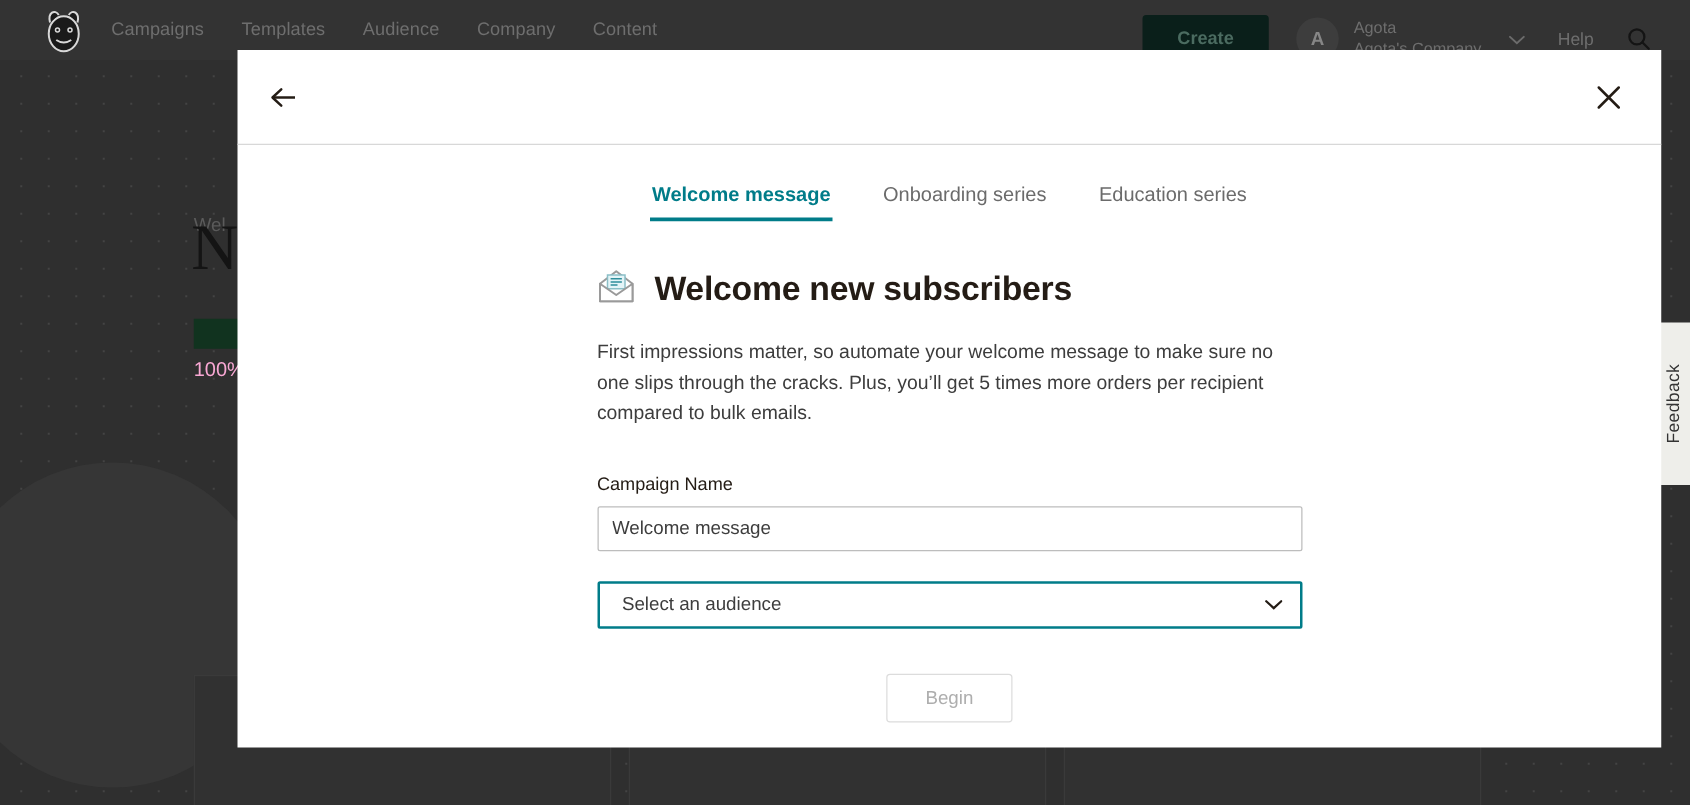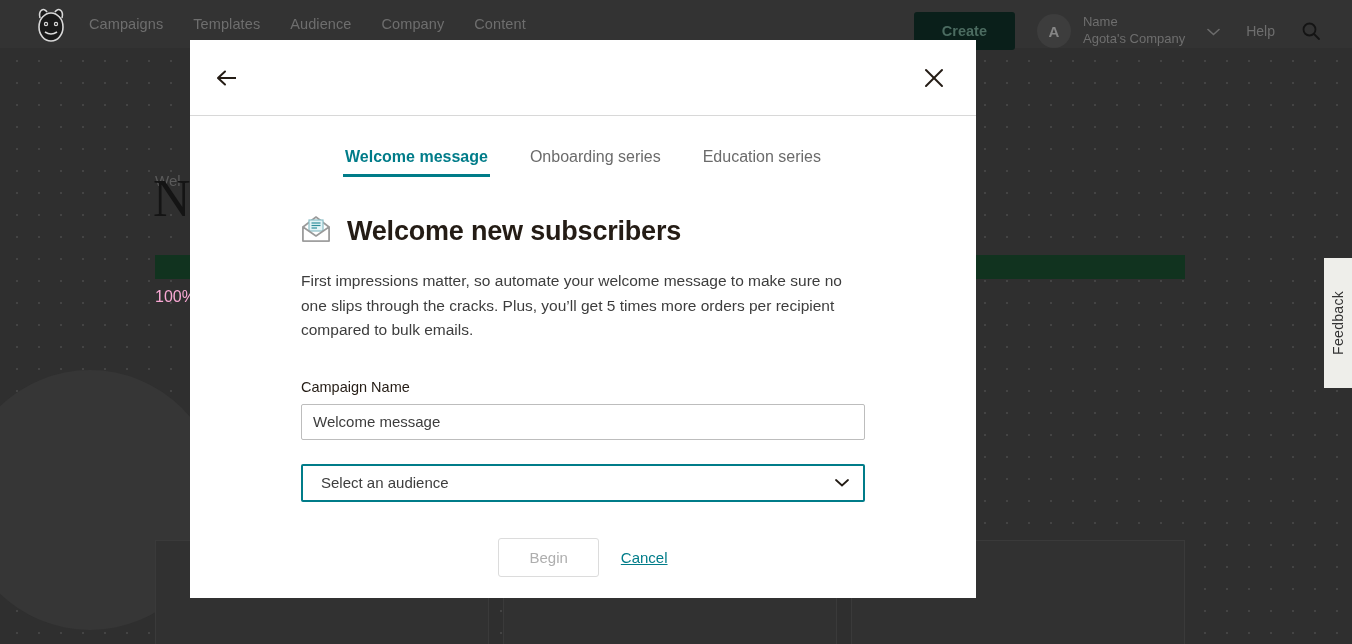--- a/index.html
+++ b/index.html
@@ -111,21 +111,21 @@
     writing-mode: vertical-rl;
     transform: rotate(180deg);
     font-size: 14px; color: #333333;
     letter-spacing: .3px;
   }
 
   
   .modal {
     position: absolute;
     left: 190px; top: 40px;
-    width: 786px; height: 558px;
+    width: 1139px; height: 558px;
     background: #ffffff;
     z-index: 10;
     display: flex; flex-direction: column;
   }
   .modal-header {
     height: 76px; flex: none;
     border-bottom: 1px solid #d8d8d8;
     display: flex; align-items: center;
     padding: 0 24px 0 18px;
     position: relative;
@@ -187,21 +187,21 @@
     cursor: pointer;
   }
   .select-caret {
     position: absolute; right: 16px; top: 50%;
     transform: translateY(-50%);
     color: #241c15; line-height: 0;
     pointer-events: none;
   }
   .actions {
     display: flex; align-items: center; justify-content: center;
-    gap: 22px; margin-top: 36px;
+    gap: 22px; margin-top: 36px; flex-direction: column;
   }
   .begin-btn {
     background: #ffffff;
     border: 1px solid #dcdcdc;
     color: #aeaeae;
     font-size: 15px;
     padding: 10px 30px;
     border-radius: 3px;
     cursor: default;
     font-family: "Liberation Sans", sans-serif;
@@ -250,21 +250,21 @@
       <a class="nav-link" href="#">Campaigns</a>
       <a class="nav-link" href="#">Templates</a>
       <a class="nav-link" href="#">Audience</a>
       <a class="nav-link" href="#">Company</a>
       <a class="nav-link" href="#">Content</a>
     </div>
     <div class="nav-right">
       <button class="create-btn">Create</button>
       <div class="avatar">A</div>
       <div class="account">
-        <span class="account-name">Name</span>
+        <span class="account-name">Agota</span>
         <span class="account-company">Agota's Company</span>
       </div>
       <span class="acct-caret">
         <svg width="13" height="8" viewBox="0 0 13 8" aria-hidden="true">
             <path d="M1 1.5 L6.5 6.5 L12 1.5" stroke="#6b6b6b" stroke-width="1.6" fill="none" stroke-linecap="round"></path>
           </svg>
       </span>
       <a class="help-link" href="#">Help</a>
       <span class="search-icon-wrap">
         <svg width="20" height="20" viewBox="0 0 20 20" aria-hidden="true">

